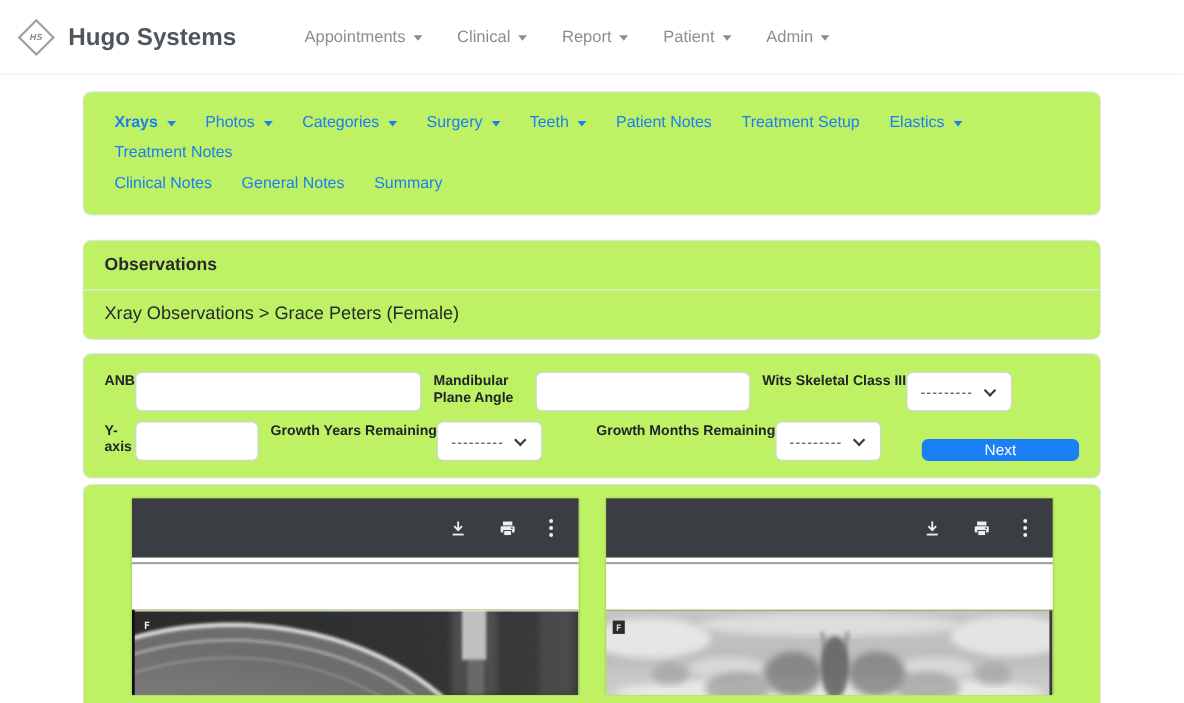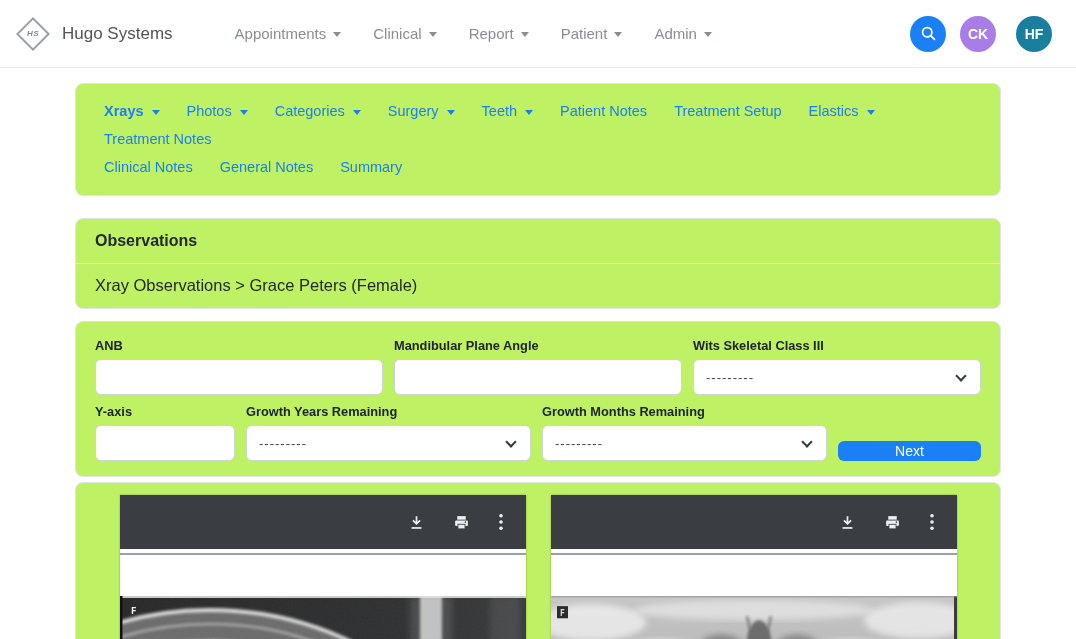--- a/index.html
+++ b/index.html
@@ -8,21 +8,21 @@
 
   
   .navbar { height:68px; background:#fff; border-bottom:1px solid #e9ecef;
     display:flex; align-items:center; padding:0 24px 0 14px; }
   .brand { display:flex; align-items:center; gap:10px; cursor:pointer; }
   .logo-diamond { position:relative; width:38px; height:38px; flex:0 0 auto; }
   .logo-diamond .dshape { position:absolute; left:7px; top:7px; width:24px; height:24px;
     border:2px solid #9aa0a6; transform:rotate(45deg); background:#fff; }
   .logo-diamond .dtext { position:absolute; inset:0; display:flex; align-items:center;
     justify-content:center; font-size:8px; font-weight:bold; color:#80868b; letter-spacing:.5px;font-style:italic; }
-  .brand-name { font-size:17px; font-weight:normal; color:#4e555b; }
+  .brand-name { font-size:22px; font-weight:bold; color:#4e555b; }
   .nav-menus { display:flex; align-items:center; margin-left:50px; gap:8px; }
   .nav-item { display:flex; align-items:center; padding:8px 12px; font-size:15px;
     color:#878e95; cursor:pointer; }
   .caret { display:inline-block; width:0; height:0; border-left:4px solid transparent;
     border-right:4px solid transparent; border-top:5px solid currentColor;
     margin-left:7px; margin-top:2px; }
   .nav-right { margin-left:auto; display:flex; align-items:center; gap:14px; }
   .circle-btn { width:36px; height:36px; border-radius:50%; border:none; cursor:pointer;
     display:flex; align-items:center; justify-content:center; color:#fff;
     font-size:14px; font-weight:bold; font-family:inherit; }
@@ -45,21 +45,21 @@
   
   .obs-card { margin-top:22px; }
   .obs-header { padding:13px 19px; font-size:16px; font-weight:bold; color:#26292d;
     border-bottom:1px solid #e6e9ec; }
   .obs-sub { padding:12px 19px 13px; font-size:16.5px; font-weight:normal; color:#26292d; }
 
   
   .form-card { margin-top:12px; padding:16px 19px 15px; }
   .frow1 { display:grid; grid-template-columns:1fr 1fr 1fr; gap:11px; }
   .frow2 { display:grid; grid-template-columns:140px 1fr 1fr 143px; gap:11px; margin-top:9px; }
-  .fgroup { display:flex; flex-direction:column; }
+  .fgroup { display:flex; flex-direction:row; }
   .flabel { font-size:12.8px; font-weight:bold; color:#212529; margin-bottom:6px; }
   .finput { height:36px; border:1px solid #ced4da; border-radius:6px; padding:0 11px;
     font-size:14px; font-family:inherit; color:#495057; background:#fff; width:100%; }
   .fselect { position:relative; height:36px; border:1px solid #ced4da; border-radius:6px;
     background:#fff; display:flex; align-items:center; padding:0 34px 0 12px;
     font-size:13px; color:#3f454b; letter-spacing:1px; cursor:pointer; }
   .chev { position:absolute; right:15px; top:12px; width:8px; height:8px;
     border-right:2px solid #343a40; border-bottom:2px solid #343a40; transform:rotate(45deg); }
   .next-wrap { display:flex; flex-direction:column; justify-content:flex-end; }
   .btn-next { height:20px; background:#1b7ff5; color:#fff; border:none; border-radius:6px;
@@ -106,34 +106,20 @@
     </div>
     <div class="nav-item">
       <span>Patient</span>
         <span class="caret"></span>
     </div>
     <div class="nav-item">
       <span>Admin</span>
         <span class="caret"></span>
     </div>
   </nav>
-  <div class="nav-right">
-    <button class="circle-btn search-btn">
-      <svg width="17" height="17" viewBox="0 0 20 20">
-        <circle cx="8.5" cy="8.5" r="5.5" fill="none" stroke="#fff" stroke-width="2"></circle>
-        <line x1="12.8" y1="12.8" x2="17" y2="17" stroke="#fff" stroke-width="2" stroke-linecap="round"></line>
-      </svg>
-    </button>
-    <button class="circle-btn avatar-ck">
-      <span>CK</span>
-    </button>
-    <button class="circle-btn avatar-hf">
-      <span>HF</span>
-    </button>
-  </div>
 </header>
 
 <div class="container">
 
   <div class="card tabs-card">
     <div class="tab-row">
       <a class="tab active">
         <span>Xrays</span>
           <span class="caret"></span>
         </a>

